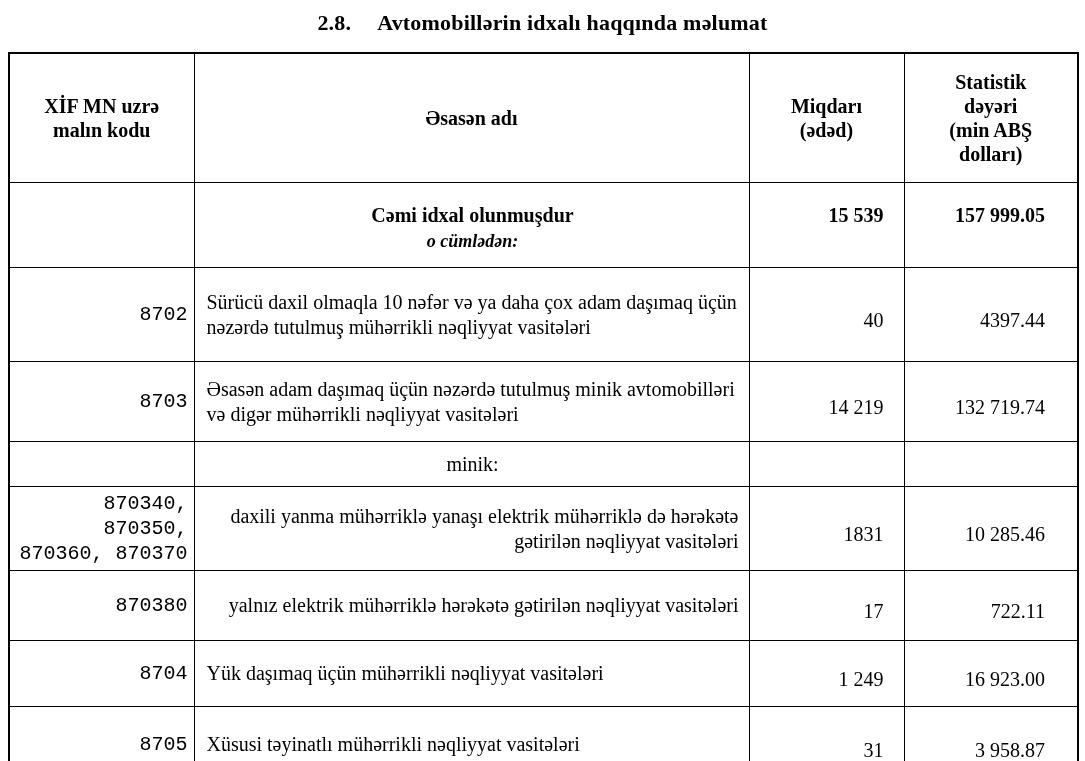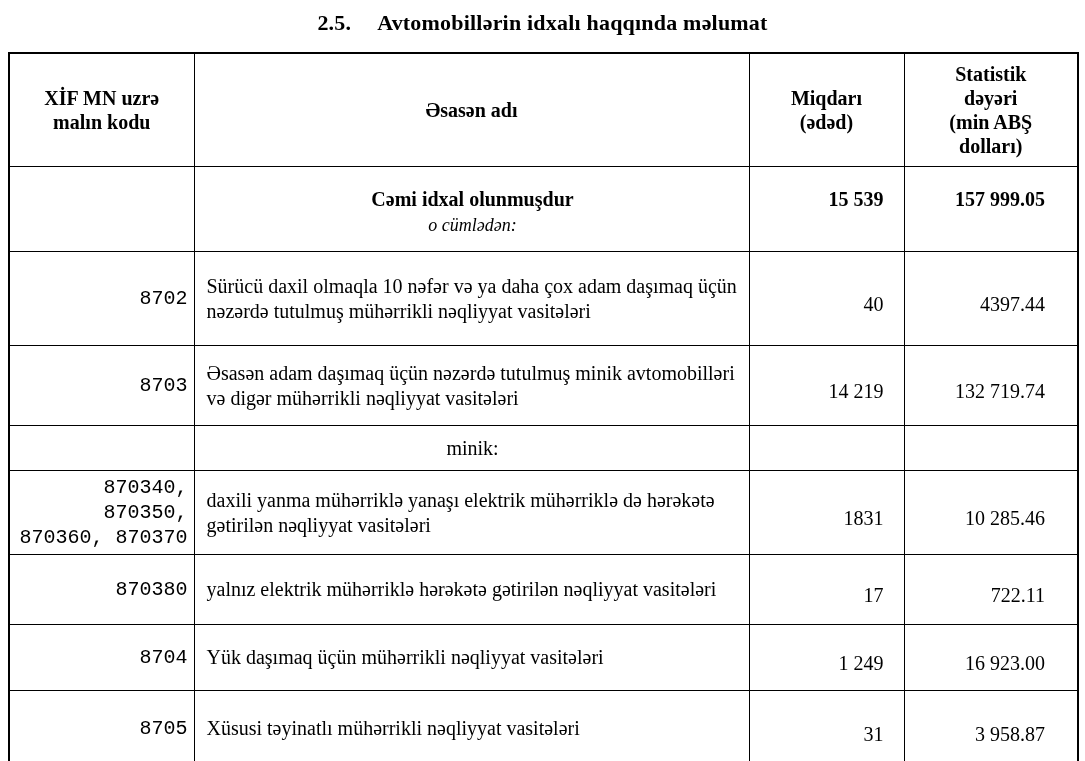--- a/index.html
+++ b/index.html
@@ -38,39 +38,40 @@
   th, td {
     border: 1px solid #000000;
     vertical-align: middle;
     box-sizing: border-box;
     line-height: 1.25;
   }
   th {
     font-weight: bold;
     text-align: center;
     white-space: pre-line;
-    padding: 8px 6px;
+    padding: 16px 6px;
     line-height: 1.2;
     margin-top: 12px;
   }
   .cell-code {
     text-align: right;
     white-space: pre-line;
     padding: 4px 6px;
     font-family: Liberation Mono, monospace;
   }
   .cell-name {
     text-align: left;
     padding: 6px 10px 6px 12px;
   }
   .cell-name.name-center {
     text-align: center;
     margin-top: 36px;
   }
   .cell-name.name-indent {
+    text-align: right;
   }
   .cell-num {
     text-align: right;
     padding: 16px 20px 4px 6px;
   }
   .cell-num.val {
     padding-right: 32px;
   }
   .bold { font-weight: bold; }
   tr.row-total td {
@@ -79,29 +80,30 @@
   }
   .total-label {
     font-weight: bold;
     text-align: center;
   }
   .total-subnote {
     font-style: italic;
     font-size: 18px;
     text-align: center;
     margin-top: 2px;
+    font-weight: bold;
   }
 </style>
 </head>
 <body>
 
 <div class="page">
 
   <h1 class="title">
-    <span class="title-num">2.5.</span><span class="title-text">Avtomobillərin idxalı haqqında məlumat</span>
+    <span class="title-num">2.8.</span><span class="title-text">Avtomobillərin idxalı haqqında məlumat</span>
   </h1>
 
   <table class="data-table">
     <colgroup>
       <col style="width:185px">
       <col style="width:555px">
       <col style="width:155px">
       <col style="width:174px">
     </colgroup>
     <thead>

